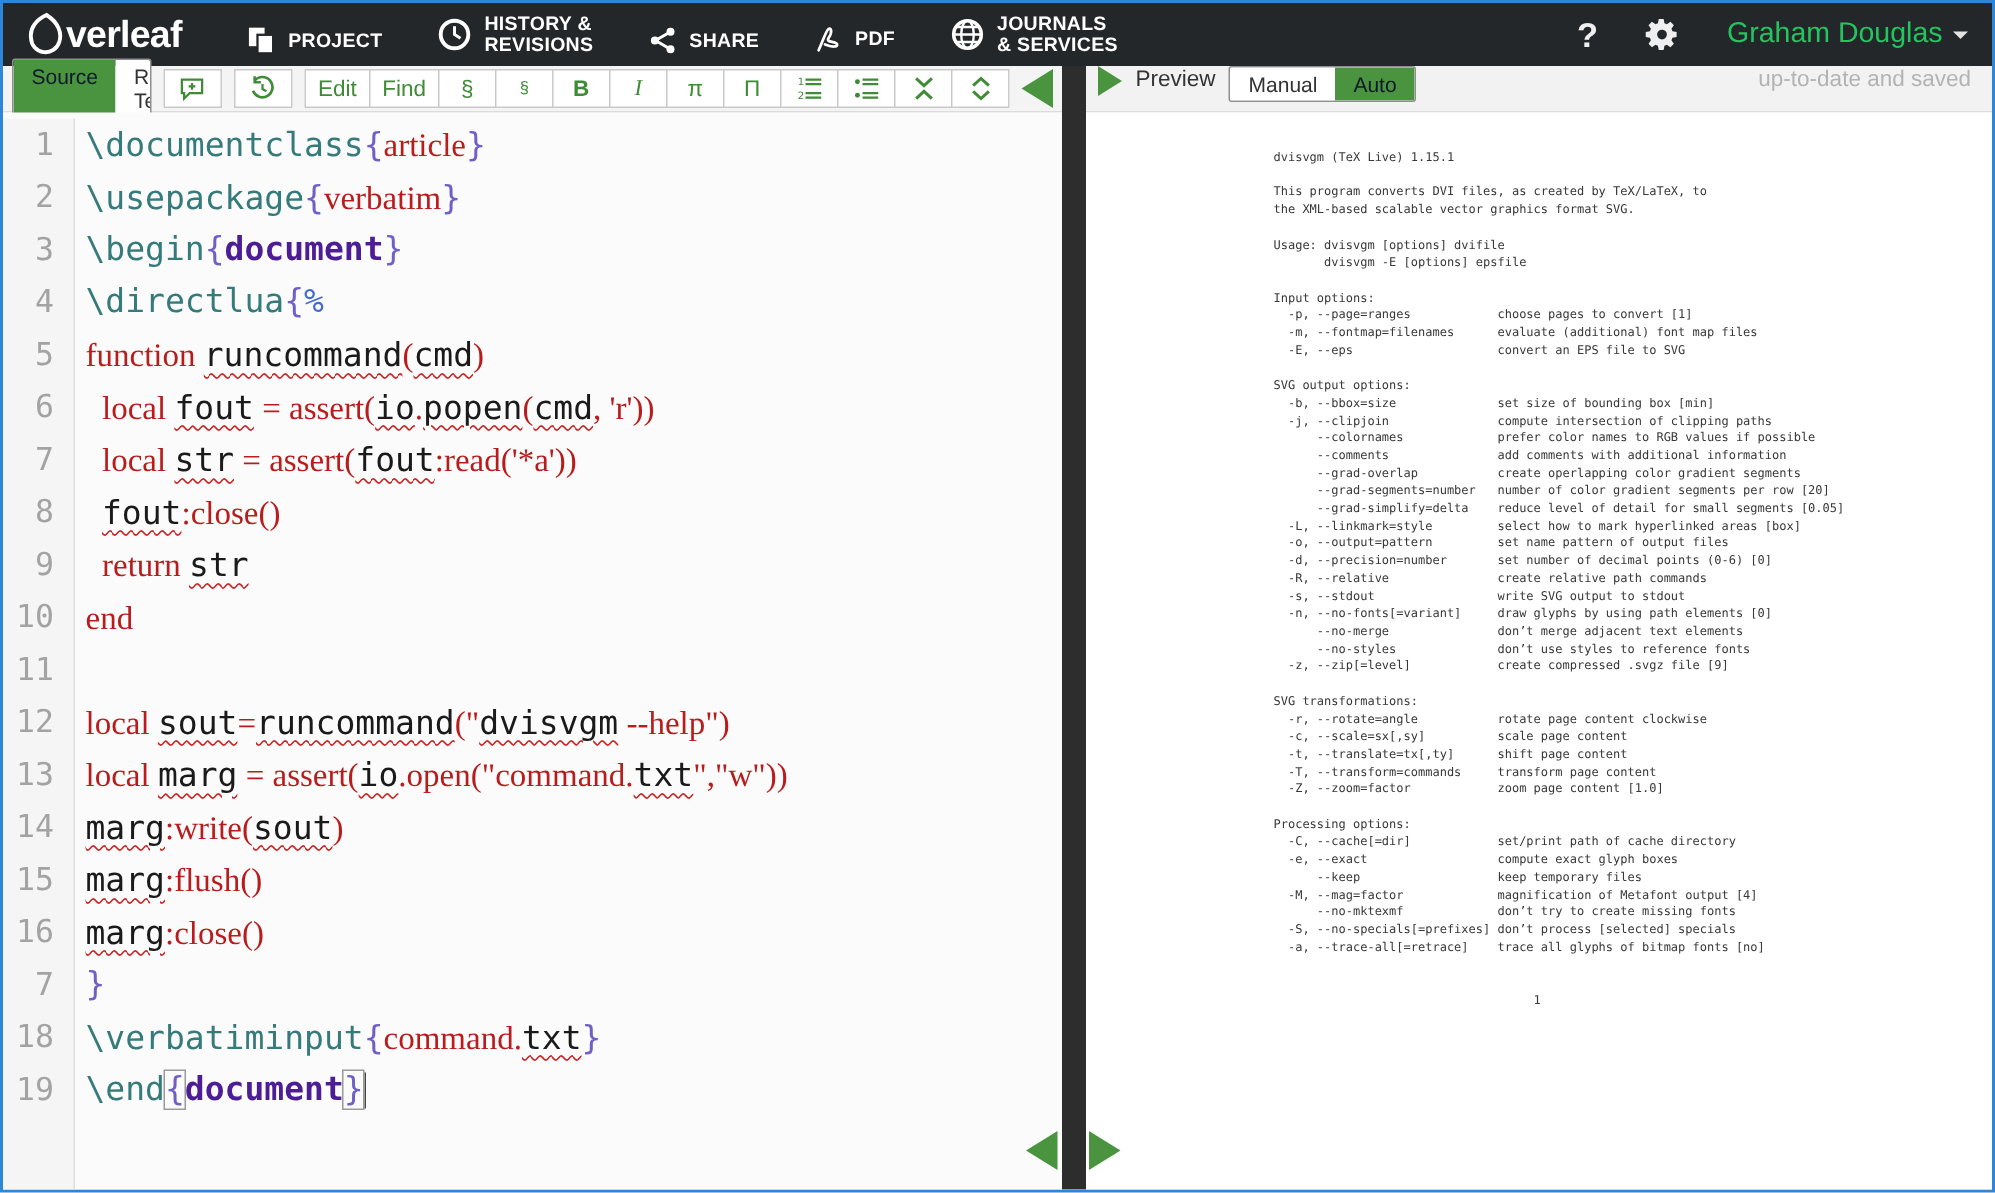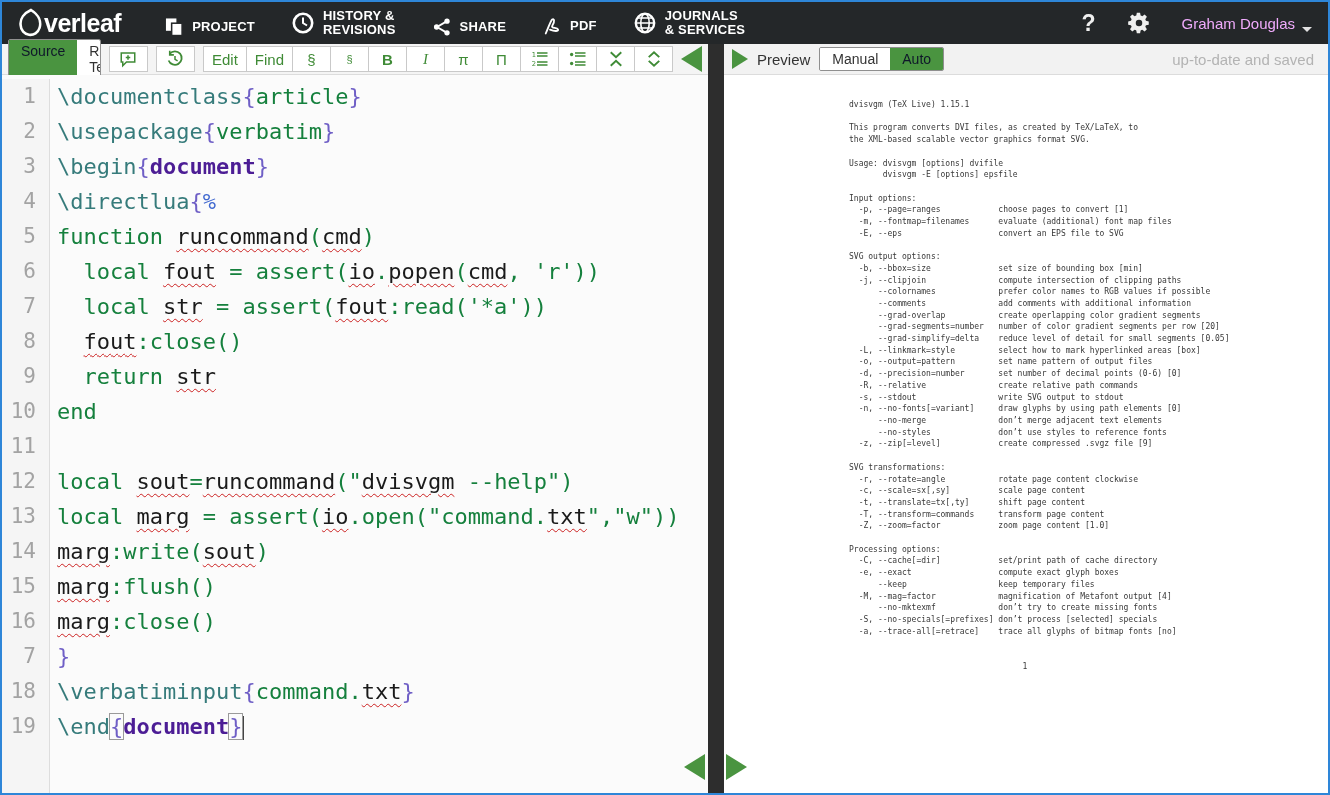--- a/index.html
+++ b/index.html
@@ -10,21 +10,21 @@
     font-family:"Liberation Sans", sans-serif;
     background:#fff;
   }
   
   .navbar { height:42px; background:#242729; display:flex; align-items:center; color:#fff; }
   .logo { display:flex; align-items:center; gap:2px; font-size:25px; font-weight:bold; margin:0 44px 0 16px; letter-spacing:-0.5px; }
   .nav-items { display:flex; gap:36px; align-items:flex-end; }
   .nav-item { display:flex; gap:8px; align-items:center; font-weight:bold; font-size:13px; line-height:1.05; white-space:pre-line; letter-spacing:0.2px; cursor:pointer; }
   .nav-right { margin-left:auto; display:flex; align-items:center; gap:30px; margin-right:16px; }
   .help-q { font-size:23px; font-weight:bold; color:#efefef; cursor:pointer; }
-  .user-menu { display:flex; align-items:flex-end; gap:7px; font-size:15px; color:#f0abfc; cursor:pointer; }
+  .user-menu { display:flex; align-items:center; gap:7px; font-size:19px; color:#22c55e; cursor:pointer; }
   .caret-down { width:0; height:0; border-left:5px solid transparent; border-right:5px solid transparent; border-top:5px solid #e2e2e2; }
   
   .main { display:flex; height:749px; }
   .left-pane { width:706px; display:flex; flex-direction:column; position:relative; background:#f9f9f9; }
   .divider { width:16px; background:#2d2d2d; cursor:col-resize; }
   .right-pane { width:604px; display:flex; flex-direction:column; position:relative; background:#fff; }
   
   .etoolbar { height:31px; background:#f4f4f4; border-bottom:1px solid #dcdcdc; display:flex; align-items:center; padding:0 6px; gap:8px; flex-shrink:0; }
   .toggle { display:flex; border:1px solid #8f8f8f; border-radius:2px; overflow:hidden; font-size:14px; }
   .toggle .seg { padding:3px 12px; cursor:pointer; }
@@ -36,32 +36,32 @@
   .b-bold { font-weight:bold; } .b-italic { font-style:italic; font-family:"Liberation Serif",serif; }
   .sec-small { font-size:11px; }
   .tri-left  { width:0; height:0; border-top:13px solid transparent; border-bottom:13px solid transparent; border-right:21px solid #4a9440; cursor:pointer; }
   .tri-right { width:0; height:0; border-top:13px solid transparent; border-bottom:13px solid transparent; border-left:21px solid #4a9440; cursor:pointer; }
   .etoolbar .tri-left { margin-left:auto; }
   
   .editor { flex:1; display:flex; font:22px/35px "DejaVu Sans Mono", monospace; background:#fbfbfb; padding-top:4px; overflow:hidden; }
   .gutter { width:48px; flex-shrink:0; background:#f5f5f5; border-right:1px solid #ddd; text-align:right; color:#a3a3a3; padding-right:13px; font-size:21px; }
   .code-area { padding-left:7px; white-space:pre; }
   .code-line { height:35px; }
-  .tok-p  { color:#15803d; }
+  .tok-p  { color:#b91c1c;font-family:Liberation Serif, serif; }
   .tok-c  { color:#367b7b; }
   .tok-b  { color:#6f5fc6; }
   .tok-d  { color:#4c1d95; font-weight:bold; }
   .tok-cm { color:#4169d0; font-style:italic; }
   .tok-m  { color:#1a1a1a; text-decoration:underline wavy #cc2222 1px; text-underline-offset:4px; }
   .tok-bm { color:#6f5fc6; outline:1px solid #9a9a9a; }
   .tok-cur{ display:inline-block; width:1px; height:24px; background:#444; vertical-align:middle; margin-left:1px; }
   .pane-arrow-bl { position:absolute; right:3px;  bottom:13px; }
   .pane-arrow-br { position:absolute; left:2px;   bottom:13px; }
   
-  .ptoolbar { height:31px; background:#f2f2f2; border-bottom:1px solid #dcdcdc; display:flex; align-items:center; padding:12px 8px; gap:9px; flex-shrink:0; }
+  .ptoolbar { height:31px; background:#f2f2f2; border-bottom:1px solid #dcdcdc; display:flex; align-items:flex-start; padding:0 8px; gap:9px; flex-shrink:0; }
   .ptri { width:0; height:0; border-top:10px solid transparent; border-bottom:10px solid transparent; border-left:16px solid #4a9440; cursor:pointer; }
   .plabel { font-size:15px; color:#333; }
   .pstatus { margin-left:auto; color:#b3b3b3; font-size:15px; padding-right:6px; }
   
   .pdf-view { flex:1; background:#fff; overflow:hidden; }
   .pdf-text { font:8px/11.7px "DejaVu Sans Mono", monospace; color:#383838; margin:24px 0 0 125px; white-space:pre; }
   .icon { display:flex; align-items:center; }
 </style>
 </head>
 <body>

